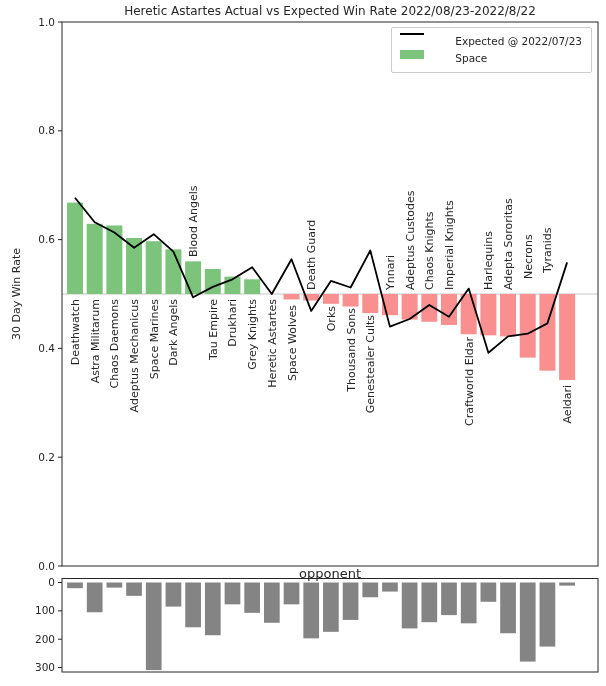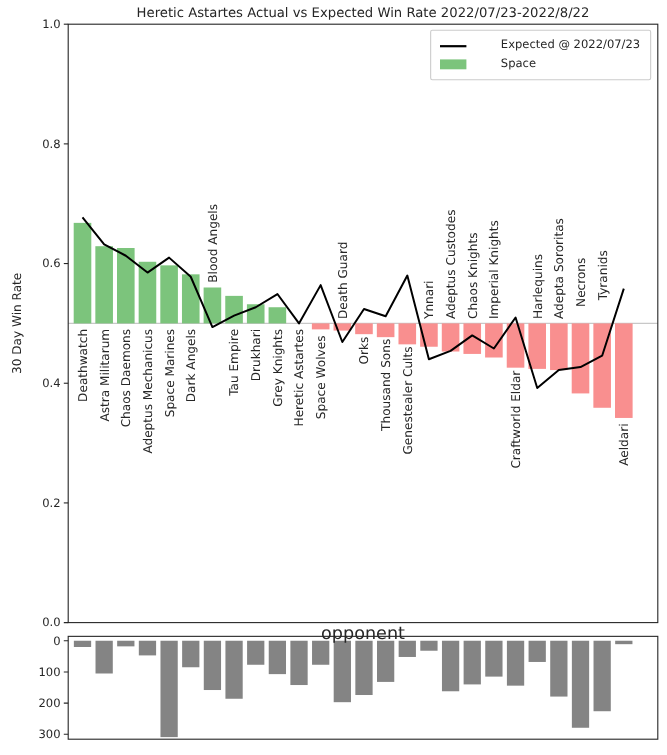--- a/index.html
+++ b/index.html
@@ -4,24 +4,24 @@
 <style>
   html,body{margin:0;padding:0;background:#ffffff;}
   #figure{position:relative;width:606px;height:686px;background:#ffffff;
           font-family:"DejaVu Sans", sans-serif;color:#262626;overflow:hidden;}
   #plot-svg{position:absolute;left:0;top:0;}
   .fig-title{position:absolute;left:62px;top:4px;width:536px;text-align:center;
              font-size:12px;color:#262626;}
   .y-label{position:absolute;left:16px;top:294px;transform:translate(-50%,-50%) rotate(-90deg);
            white-space:nowrap;font-size:11px;color:#262626;}
   .x-label{position:absolute;left:62px;top:566px;width:536px;text-align:center;
-           font-size:16px;color:#262626;}
+           font-size:13px;color:#262626;}
   .legend{position:absolute;right:14px;top:27px;background:#ffffff;border:1px solid #cccccc;
           border-radius:2px;padding:5px 9px 5px 8px;font-size:10.5px;line-height:17px;}
-  .legend-row{display:flex;align-items:center;white-space:nowrap;gap:24px;}
+  .legend-row{display:flex;align-items:flex-start;white-space:nowrap;gap:24px;}
   .legend-swatch-line{display:inline-block;width:24px;height:0;border-top:2px solid #000;
                       margin-right:7px;}
   .legend-swatch-patch{display:inline-block;width:24px;height:9px;margin-right:7px;}
 </style>
 </head>
 <body>
 
 <div id="figure">
   <svg id="plot-svg" width="606" height="686">
       <line x1="62" y1="294" x2="598" y2="294" stroke="#c8c8c8" stroke-width="1.2"></line>
@@ -119,21 +119,21 @@
       <rect x="62" y="578.5" width="536" height="93.5" fill="none" stroke="#262626" stroke-width="1"></rect>
       <line x1="58" y1="582.5" x2="62" y2="582.5" stroke="#262626" stroke-width="1"></line>
       <text x="55" y="586" text-anchor="end" font-size="10.5px" fill="#262626">0</text>
       <line x1="58" y1="610.85" x2="62" y2="610.85" stroke="#262626" stroke-width="1"></line>
       <text x="55" y="614.35" text-anchor="end" font-size="10.5px" fill="#262626">100</text>
       <line x1="58" y1="639.1999999999999" x2="62" y2="639.1999999999999" stroke="#262626" stroke-width="1"></line>
       <text x="55" y="642.6999999999999" text-anchor="end" font-size="10.5px" fill="#262626">200</text>
       <line x1="58" y1="667.55" x2="62" y2="667.55" stroke="#262626" stroke-width="1"></line>
       <text x="55" y="671.05" text-anchor="end" font-size="10.5px" fill="#262626">300</text>
     </svg>
-  <div class="fig-title">Heretic Astartes Actual vs Expected Win Rate 2022/07/23-2022/8/22</div>
+  <div class="fig-title">Heretic Astartes Actual vs Expected Win Rate 2022/08/23-2022/8/22</div>
   <div class="y-label">30 Day Win Rate</div>
   <div class="x-label">opponent</div>
   <div class="legend">
     <div class="legend-row">
       <span class="legend-swatch-line"></span>
       <span>Expected @ 2022/07/23</span>
     </div>
     <div class="legend-row">
       <span class="legend-swatch-patch" style="background: rgb(124, 196, 124);"></span>
       <span>Space</span>

